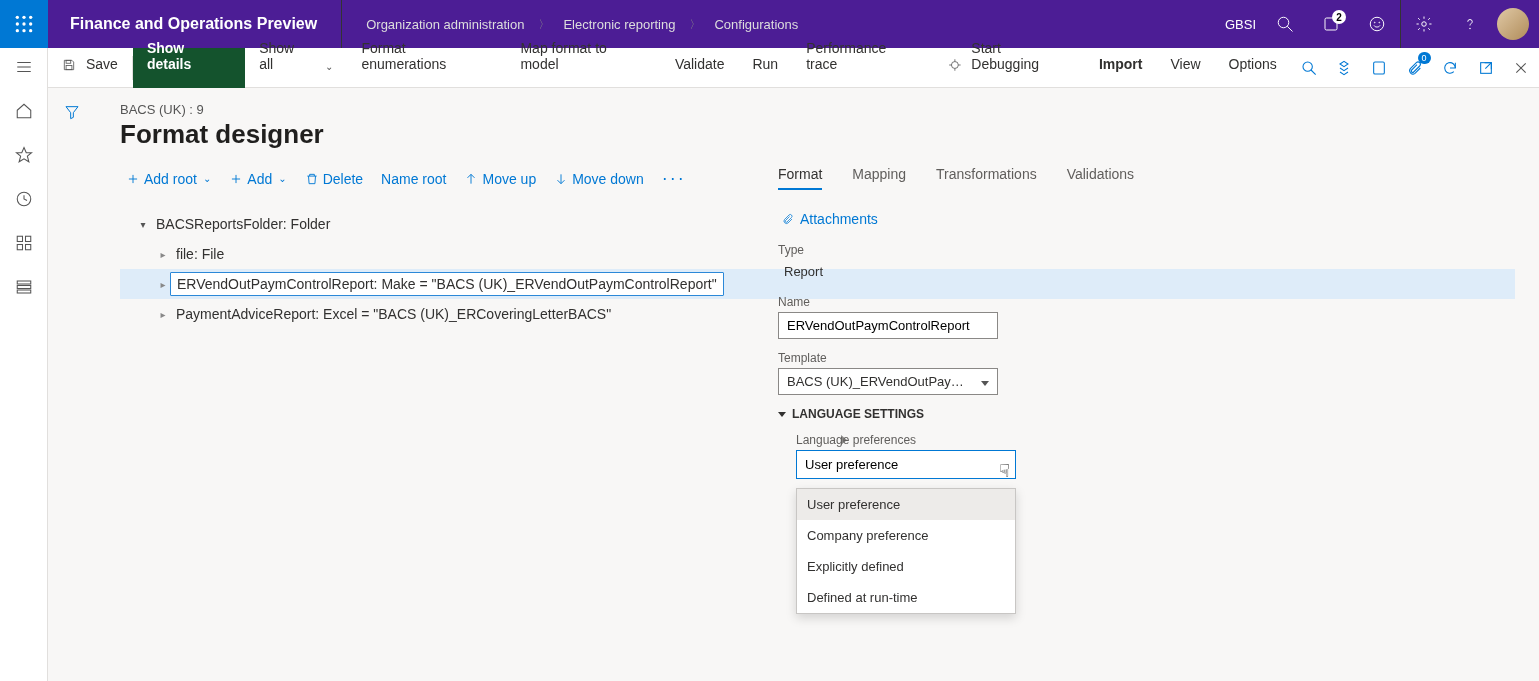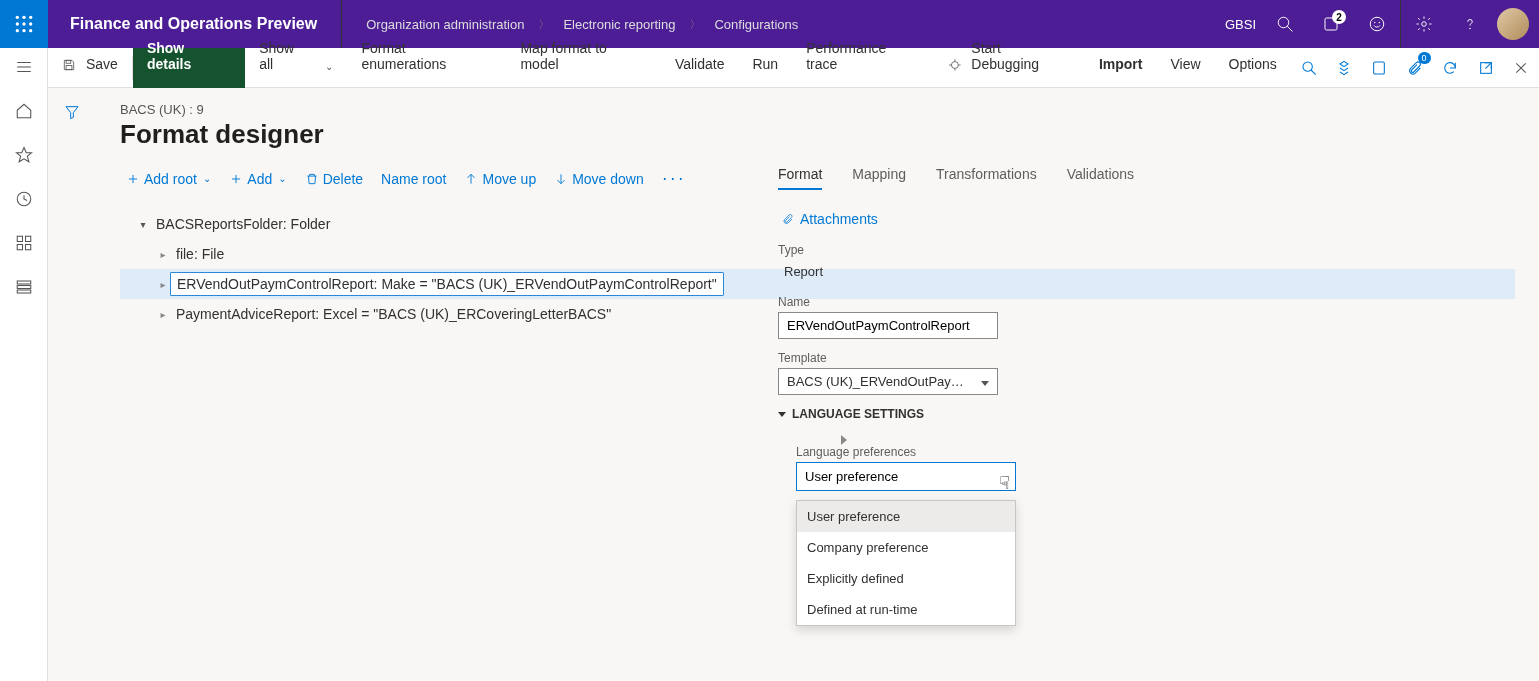--- a/index.html
+++ b/index.html
@@ -74,21 +74,21 @@
   .det-body { padding-top:14px; font-size:13px; color:#323130; }
   .attach { color:#0078d4; display:flex; align-items:center; gap:6px; cursor:pointer; margin:6px 0 16px 4px; font-size:14px;}
   .attach svg { width:12px; height:14px; stroke:#0078d4; fill:none; stroke-width:1.5;}
   .fld { margin-bottom:12px; }
   .fld-label { font-size:12px; color:#605e5c; margin-bottom:3px; }
   .fld-val { padding:4px 6px; }
   .fld-input { width:220px; border:1px solid #8a8886; padding:5px 8px; font-size:13px; background:#fff; }
   .fld-select { width:220px; border:1px solid #8a8886; padding:5px 8px; font-size:13px; background:#fff; display:flex; justify-content:space-between; align-items:center;}
   .fld-select .sv { overflow:hidden; text-overflow:ellipsis; white-space:nowrap; max-width:180px;}
   .fld-select .dd::after{ content:""; display:inline-block; border-top:5px solid #555; border-left:4px solid transparent; border-right:4px solid transparent;}
-  .section-hdr { font-size:12px; font-weight:600; color:#323130; display:flex; align-items:center; gap:6px; margin:10px 0 24px 0;}
+  .section-hdr { font-size:12px; font-weight:600; color:#323130; display:flex; align-items:center; gap:6px; margin:10px 0 12px 0;}
   .section-hdr::before { content:""; display:inline-block; border-top:5px solid #323130; border-left:4px solid transparent; border-right:4px solid transparent;}
   .subsect { padding-left:18px; }
   .subsect .caret-r::before { content:""; display:inline-block; border-left:5px solid #555; border-top:4px solid transparent; border-bottom:4px solid transparent; margin-right:8px;}
   .collapsed-line { font-size:13px; color:#323130; display:flex; align-items:center; margin-top:14px;}
 
   
   .combo-wrap { position:relative; width:220px; }
   .combo-input { width:100%; border:1px solid #0078d4; padding:6px 8px; font-size:13px; background:#fff; outline:none;}
   .cursor-hand { position:absolute; right:6px; top:10px; font-size:18px; color:#000;}
   .combo-list { position:absolute; left:0; right:0; top:38px; background:#fff; border:1px solid #c8c6c4; box-shadow:0 4px 10px rgba(0,0,0,0.15); font-size:13px; z-index:5;}

